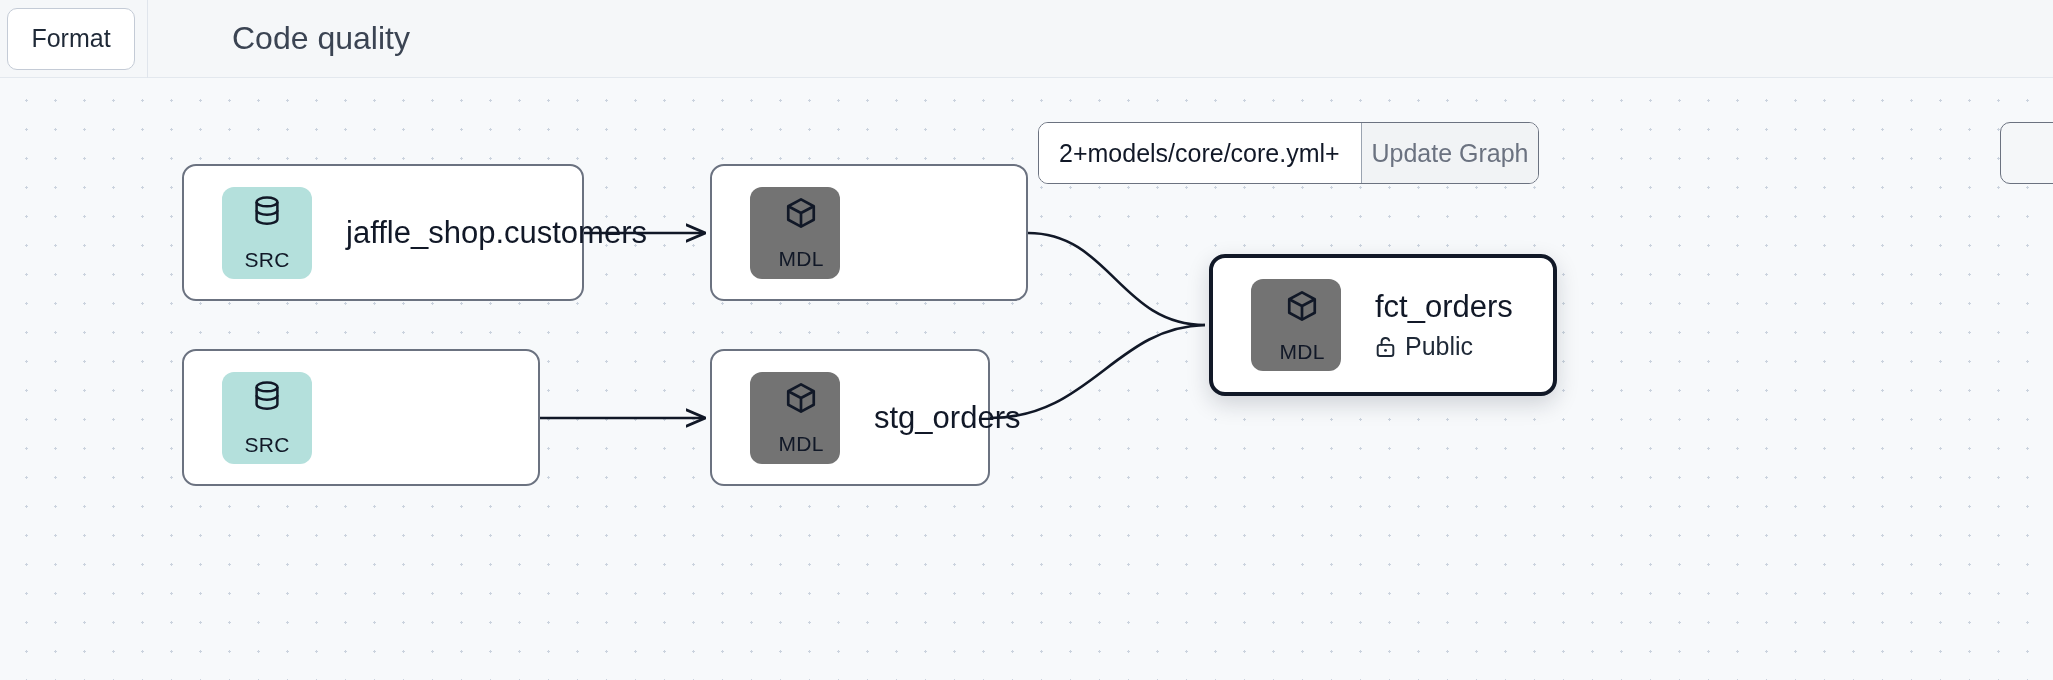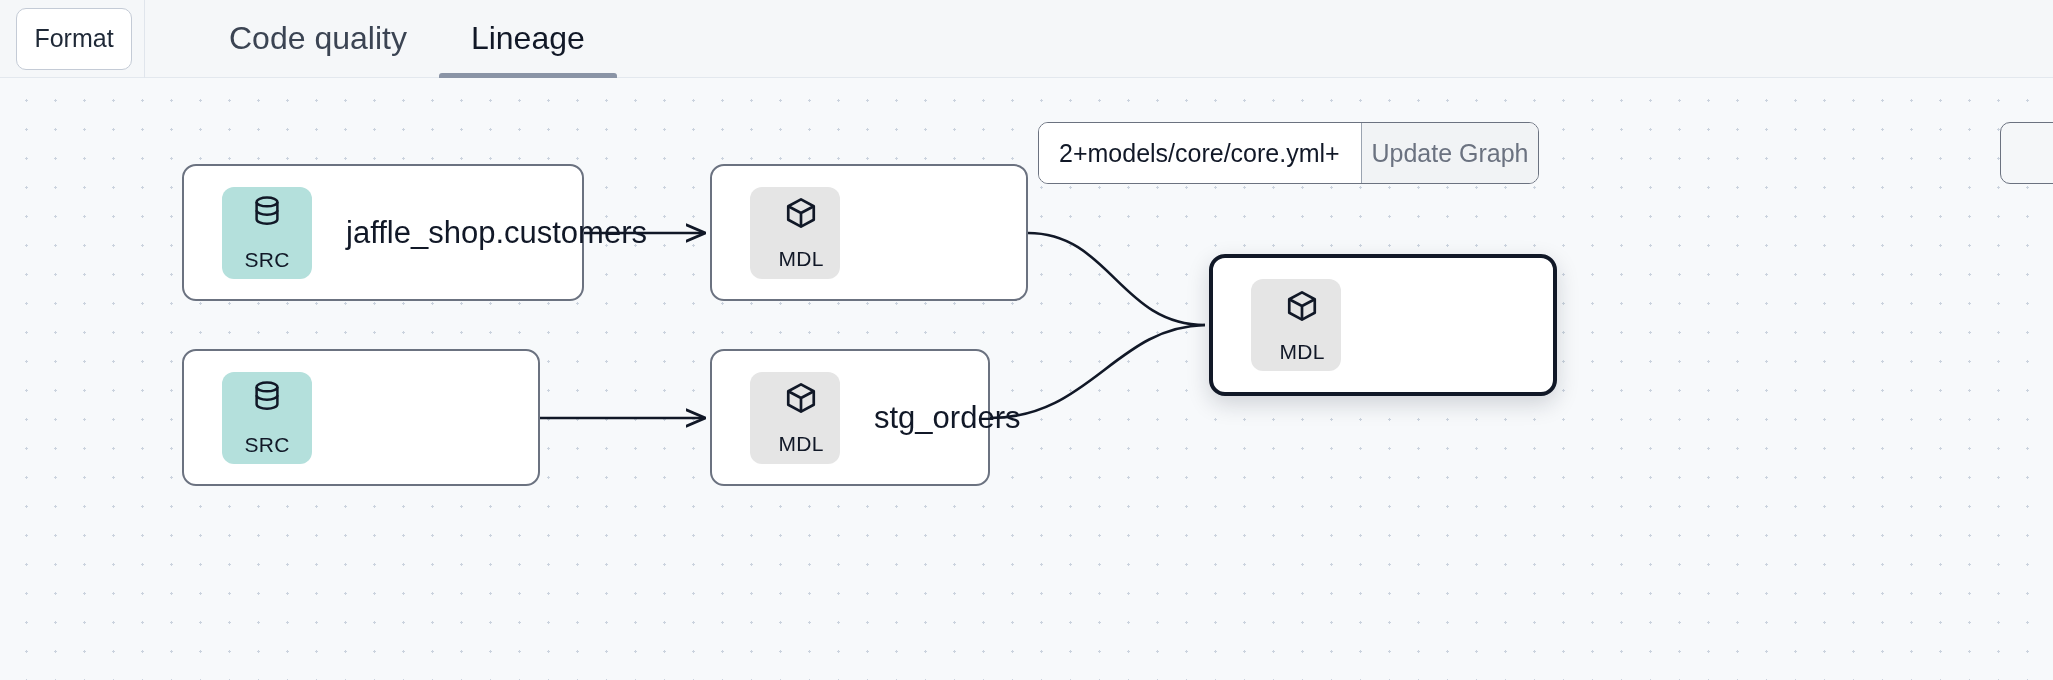--- a/index.html
+++ b/index.html
@@ -12,22 +12,22 @@
 
   
   .topbar {
     position: absolute; top: 0; left: 0;
     width: 2053px; height: 78px;
     background: #F5F7F9;
     border-bottom: 1px solid #E3E8EE;
     display: flex; align-items: center;
   }
   .format-btn {
-    margin-left: 16px;
-    width: 116px; height: 62px;
+    margin-left: 7px;
+    width: 128px; height: 62px;
     background: #ffffff;
     border: 1px solid #C4CBD6;
     border-radius: 10px;
     font-size: 25px;
     color: #1F2937;
     display: flex; align-items: center; justify-content: center;
     cursor: pointer;
     font-family: "Liberation Sans", sans-serif;
   }
   .bar-divider {
@@ -82,21 +82,21 @@
     border-radius: 16px;
   }
   .badge {
     width: 90px; height: 92px;
     border-radius: 12px;
     display: flex; flex-direction: column;
     align-items: center; justify-content: center;
     flex: none;
   }
   .badge.src { background: #B4E0DC; }
-  .badge.mdl { background: #e5e5e5; padding-left: 12px; }
+  .badge.mdl { background: #737373; padding-left: 12px; }
   .badge svg { display: block; }
   .badge-text {
     font-size: 21px;
     color: #111827;
     line-height: 1;
     margin-top: 18px;
     letter-spacing: 0.3px;
   }
   .node-body { margin-left: 34px; display: flex; flex-direction: column; justify-content: center; }
   .node-label {
@@ -153,21 +153,20 @@
   }
 </style>
 </head>
 <body>
 
 <div class="topbar">
   <button class="format-btn">Format</button>
   <div class="bar-divider"></div>
   <div class="tabs">
     <div class="tab">Code quality</div>
-    <div class="tab active">Lineage</div>
   </div>
 </div>
 
 <div class="canvas">
 
   <svg class="edges" viewBox="0 0 2053 602" xmlns="http://www.w3.org/2000/svg">
     <defs>
       <marker id="arrow" markerWidth="9" markerHeight="9" refX="8" refY="4.5" orient="auto" markerUnits="strokeWidth">
         <path d="M0,0.8 L8.5,4.5 L0,8.2" fill="none" stroke="#111827" stroke-width="1.2"></path>
       </marker>
@@ -231,20 +230,31 @@
   </div>
 
   <div class="node selected" style="left:1209px; top:176px; width:348px; height:142px;">
     <div class="badge mdl">
       <svg width="34" height="34" viewBox="0 0 24 24" fill="none">
         <path d="M12 2.4 21 7.2v9.6L12 21.6 3 16.8V7.2z" stroke="#111827" stroke-width="1.9" stroke-linejoin="round"></path>
         <path d="M3 7.2 12 12l9-4.8M12 12v9.6" stroke="#111827" stroke-width="1.9" stroke-linejoin="round"></path>
       </svg>
       <span class="badge-text">MDL</span>
     </div>
+    <div class="node-body">
+      <span class="node-label">fct_orders</span>
+      <span class="node-sub">
+        <svg width="21" height="23" viewBox="0 0 18 20" fill="none">
+          <rect x="2.2" y="8.6" width="13.6" height="9.6" rx="2" stroke="#1F2937" stroke-width="1.7"></rect>
+          <path d="M5.6 8.6V5.9a3.4 3.4 0 0 1 6.6-1.1" stroke="#1F2937" stroke-width="1.7" stroke-linecap="round"></path>
+          <circle cx="9" cy="13.4" r="1.25" fill="#1F2937"></circle>
+        </svg>
+        <span>Public</span>
+      </span>
+    </div>
   </div>
 
   <div class="graph-control">
     <input class="selector-input" type="text" value="2+models/core/core.yml+2" style="">
     <button class="update-btn">Update Graph</button>
   </div>
 
   <div class="edge-control"></div>
 
 </div>

